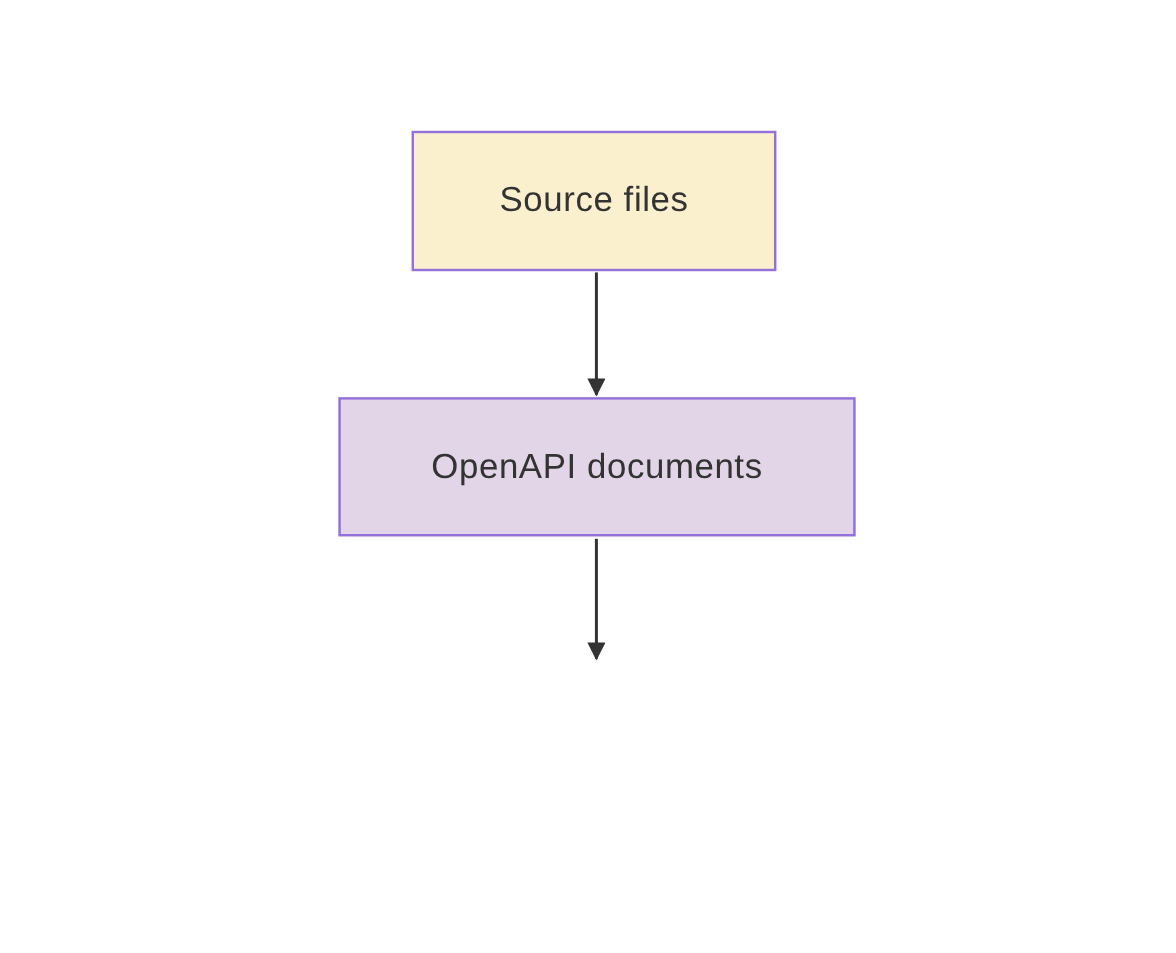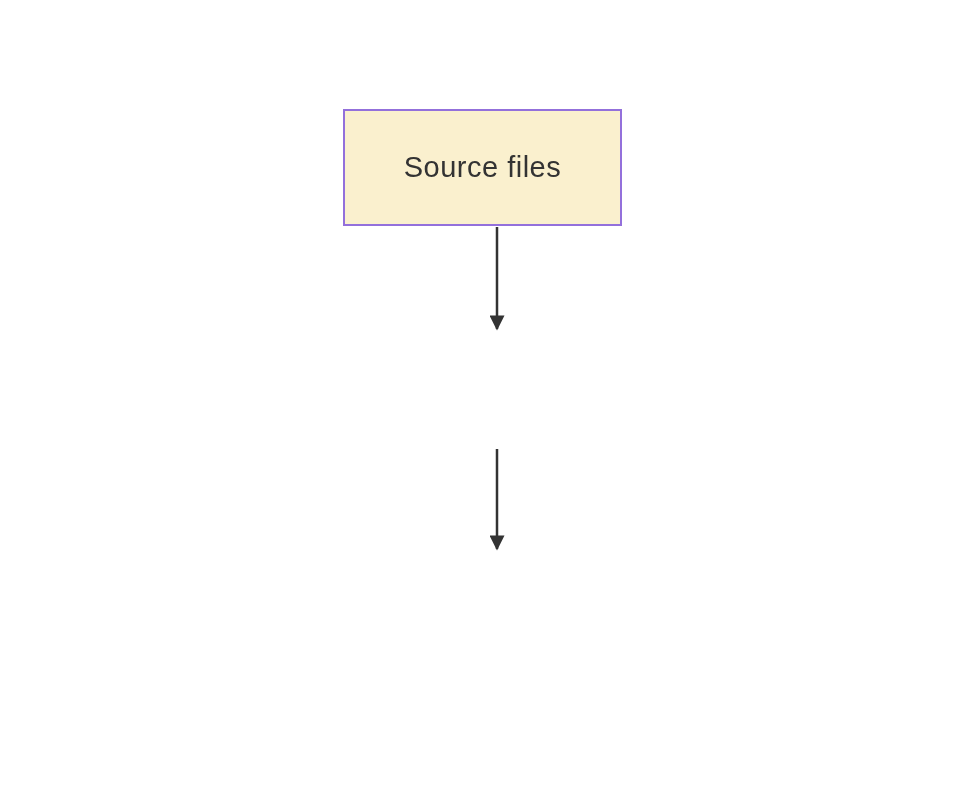--- a/index.html
+++ b/index.html
@@ -30,21 +30,21 @@
     display: flex;
     align-items: center;
     justify-content: center;
   }
   .node-label {
     font-size: 29px;
     letter-spacing: 0.5px;
     color: #333333;
     white-space: nowrap;
   }
-  .node-source    { left: 343px; top: 109px; width: 279px; height: 117px; }
+  .node-source    { left: 343px; top: 109px; width: 304px; height: 117px; }
   .node-openapi   { left: 282px; top: 331px; width: 431px; height: 116px; }
   .node-published { left: 240px; top: 551px; width: 513px; height: 117px; }
 </style>
 </head>
 <body>
 
 <div class="canvas">
 
   <svg class="edges-layer" width="980" height="794" viewBox="0 0 980 794" xmlns="http://www.w3.org/2000/svg">
     <defs>
@@ -53,15 +53,18 @@
       </marker>
     </defs>
     <line x1="497" y1="227" x2="497" y2="329" stroke-width="2.5" marker-end="url(#arrowhead)" stroke="#333333"></line>
     <line x1="497" y1="449" x2="497" y2="549" stroke-width="2.5" marker-end="url(#arrowhead)" stroke="#333333"></line>
   </svg>
 
   <div class="node node-source" style="background-color: rgb(250, 240, 206); border-color: rgb(147, 112, 219);">
     <span class="node-label" style="color: rgb(51, 51, 51);">Source files</span>
   </div>
 
+  <div class="node node-openapi" style="background-color: rgb(225, 213, 231); border-color: rgb(147, 112, 219);">
+    <span class="node-label" style="color: rgb(51, 51, 51);">OpenAPI documents</span>
+  </div>
 
 
 </div>
 
 </body></html>

